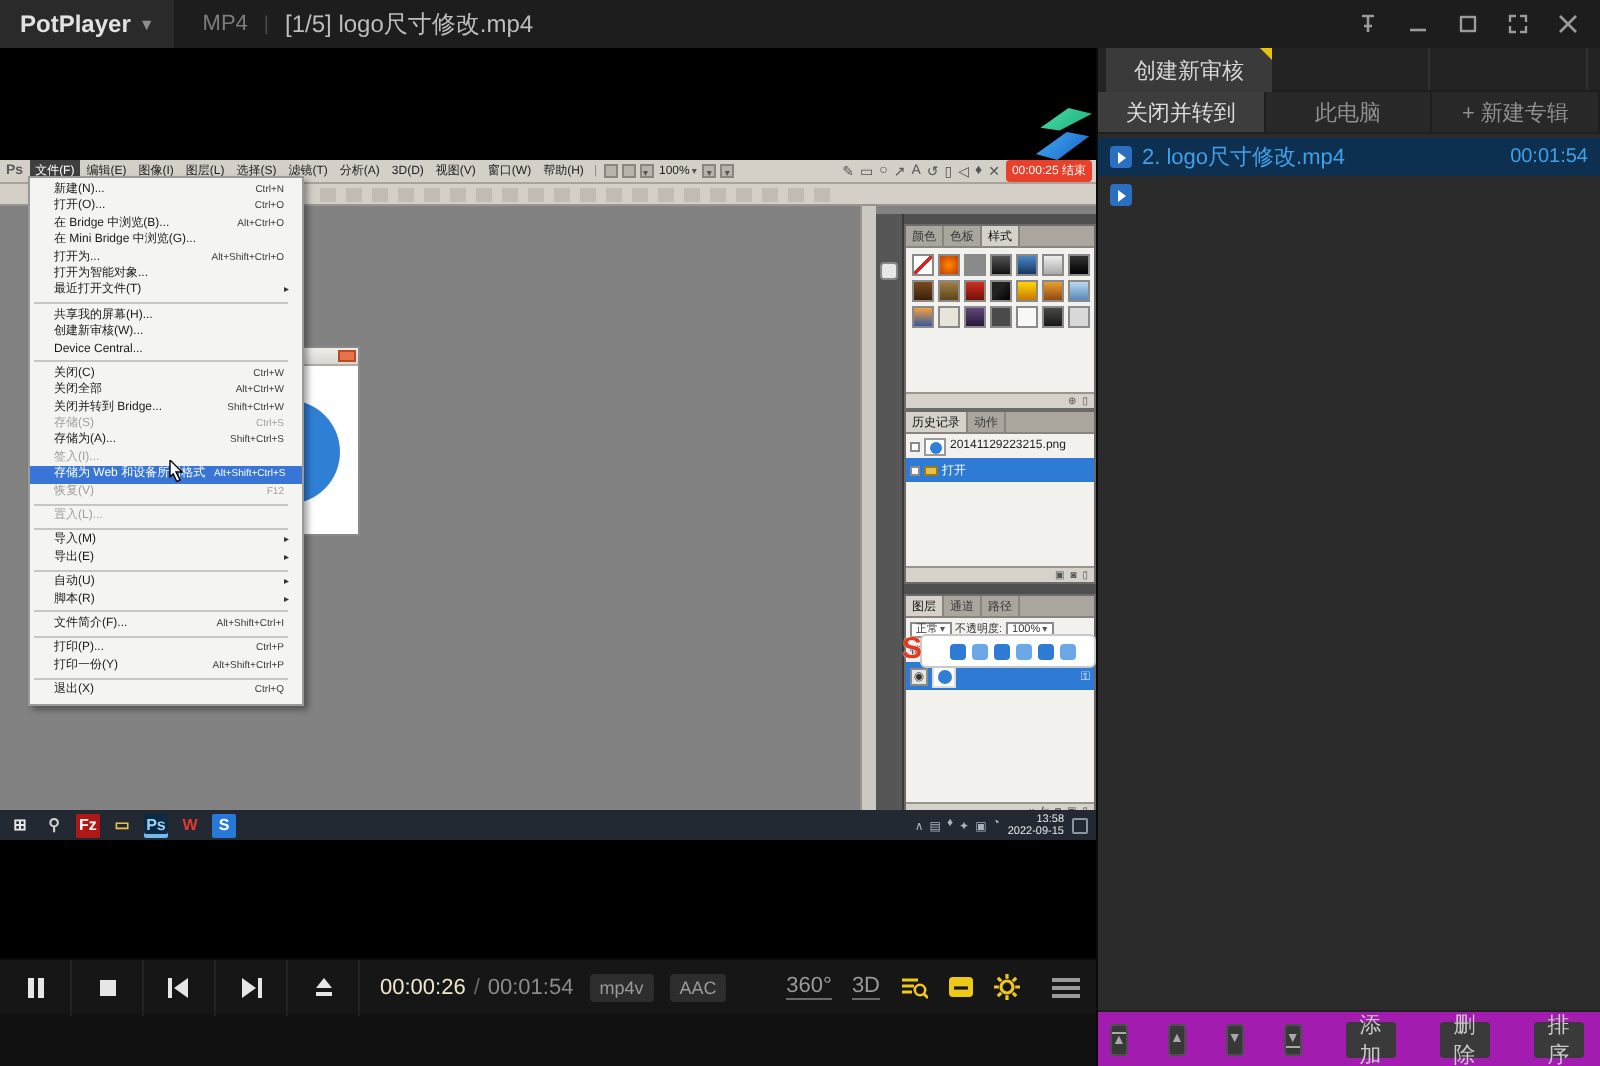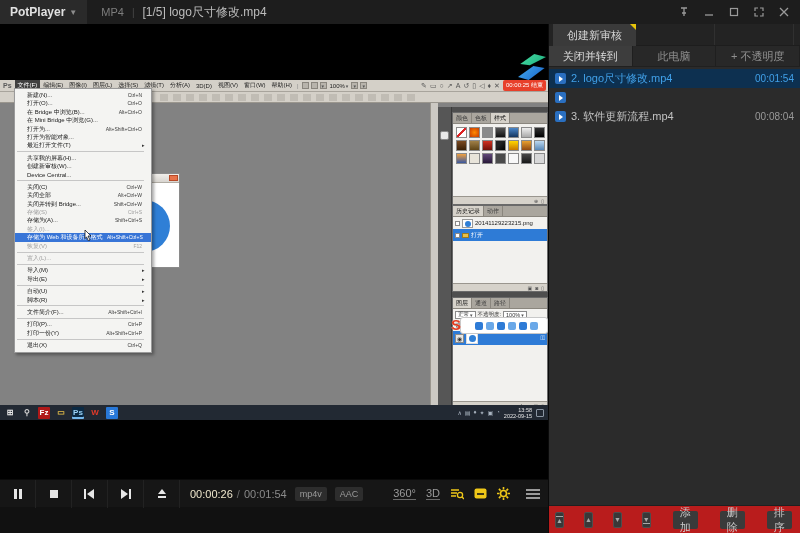--- a/index.html
+++ b/index.html
@@ -147,21 +147,21 @@
   .album-tab{flex:none;display:flex;align-items:center;justify-content:center;font-size:11px;color:#8f8f8f;border-right:1px solid #1f1f1f;padding:0 12px;min-width:64px;}
   .album-tab.active{background:#3d3d3d;color:#dcdcdc;}
   .album-tab.grow{flex:1;}
   .pl-items{padding-top:2px;}
   .pl-item{display:flex;align-items:center;gap:5px;height:19px;padding:0 6px;font-size:11px;color:#c2c2c2;}
   .pl-item .dur{margin-left:auto;font-size:10px;color:#9a9a9a;}
   .pl-item.sel{background:#0d3050;color:#41a0e8;}
   .pl-item.sel .dur{color:#41a0e8;}
   .file-ico{width:11px;height:11px;background:#2a6fc0;border-radius:2px;flex:none;display:flex;align-items:center;justify-content:center;}
   .file-ico::after{content:"";width:0;height:0;border-left:4px solid #fff;border-top:3px solid transparent;border-bottom:3px solid transparent;margin-left:1px;}
-  .pl-footer{position:absolute;left:0;bottom:0;width:252px;height:28px;background:#b91c1c;border-top:1px solid #202020;display:flex;align-items:center;gap:20px;padding:0 6px;}
+  .pl-footer{position:absolute;left:0;bottom:0;width:252px;height:28px;background:#a21caf;border-top:1px solid #202020;display:flex;align-items:center;gap:20px;padding:0 6px;}
   .nav-btn{width:22px;height:16px;background:#383838;border:1px solid #4e4e4e;color:#a8a8a8;font-size:7px;display:flex;align-items:center;justify-content:center;border-radius:2px;}
   .nav-btn .barred-top{border-top:1px solid #a8a8a8;line-height:7px;}
   .nav-btn .barred-bot{border-bottom:1px solid #a8a8a8;line-height:7px;}
   .pl-btn{height:18px;background:#3a3a3a;color:#c8c8c8;font-size:11px;display:flex;align-items:center;padding:0 7px;border-radius:2px;margin-left:2px;}
   .pl-search{width:34px;height:16px;background:#242424;border:1px solid #383838;display:flex;align-items:center;justify-content:center;margin-left:6px;}
   .mag{position:relative;width:7px;height:7px;border:1.5px solid #9a9a9a;border-radius:50%;}
   .mag::after{content:"";position:absolute;left:5px;top:5px;width:4px;height:1.5px;background:#9a9a9a;transform:rotate(45deg);}
   .pl-clock{color:#b4b4b4;font-size:11px;margin-left:4px;}
 </style>
 </head>
@@ -779,40 +779,35 @@
           <i></i>
           <i></i>
         </div>
     </div>
     <div class="pl-albums">
 
         <span class="album-tab grow active">关闭并转到</span>
 
         <span class="album-tab grow">此电脑</span>
 
-        <span class="album-tab grow">+ 不透明度</span>
+        <span class="album-tab grow">+ 新建专辑</span>
       </div>
     <div class="pl-items">
 
         <div class="pl-item sel">
           <span class="file-ico"></span>
           <span class="nm">2. logo尺寸修改.mp4</span>
           <span class="dur">00:01:54</span>
         </div>
 
         <div class="pl-item">
           <span class="file-ico"></span>
           <span class="dur"></span>
         </div>
 
-        <div class="pl-item">
-          <span class="file-ico"></span>
-          <span class="nm">3. 软件更新流程.mp4</span>
-          <span class="dur">00:08:04</span>
-        </div>
       </div>
     <div class="pl-footer">
       <span class="nav-btn">
           <span class="barred-top">▲</span>
         </span>
       <span class="nav-btn">▲</span>
       <span class="nav-btn">▼</span>
       <span class="nav-btn">
           <span class="barred-bot">▼</span>
         </span>

